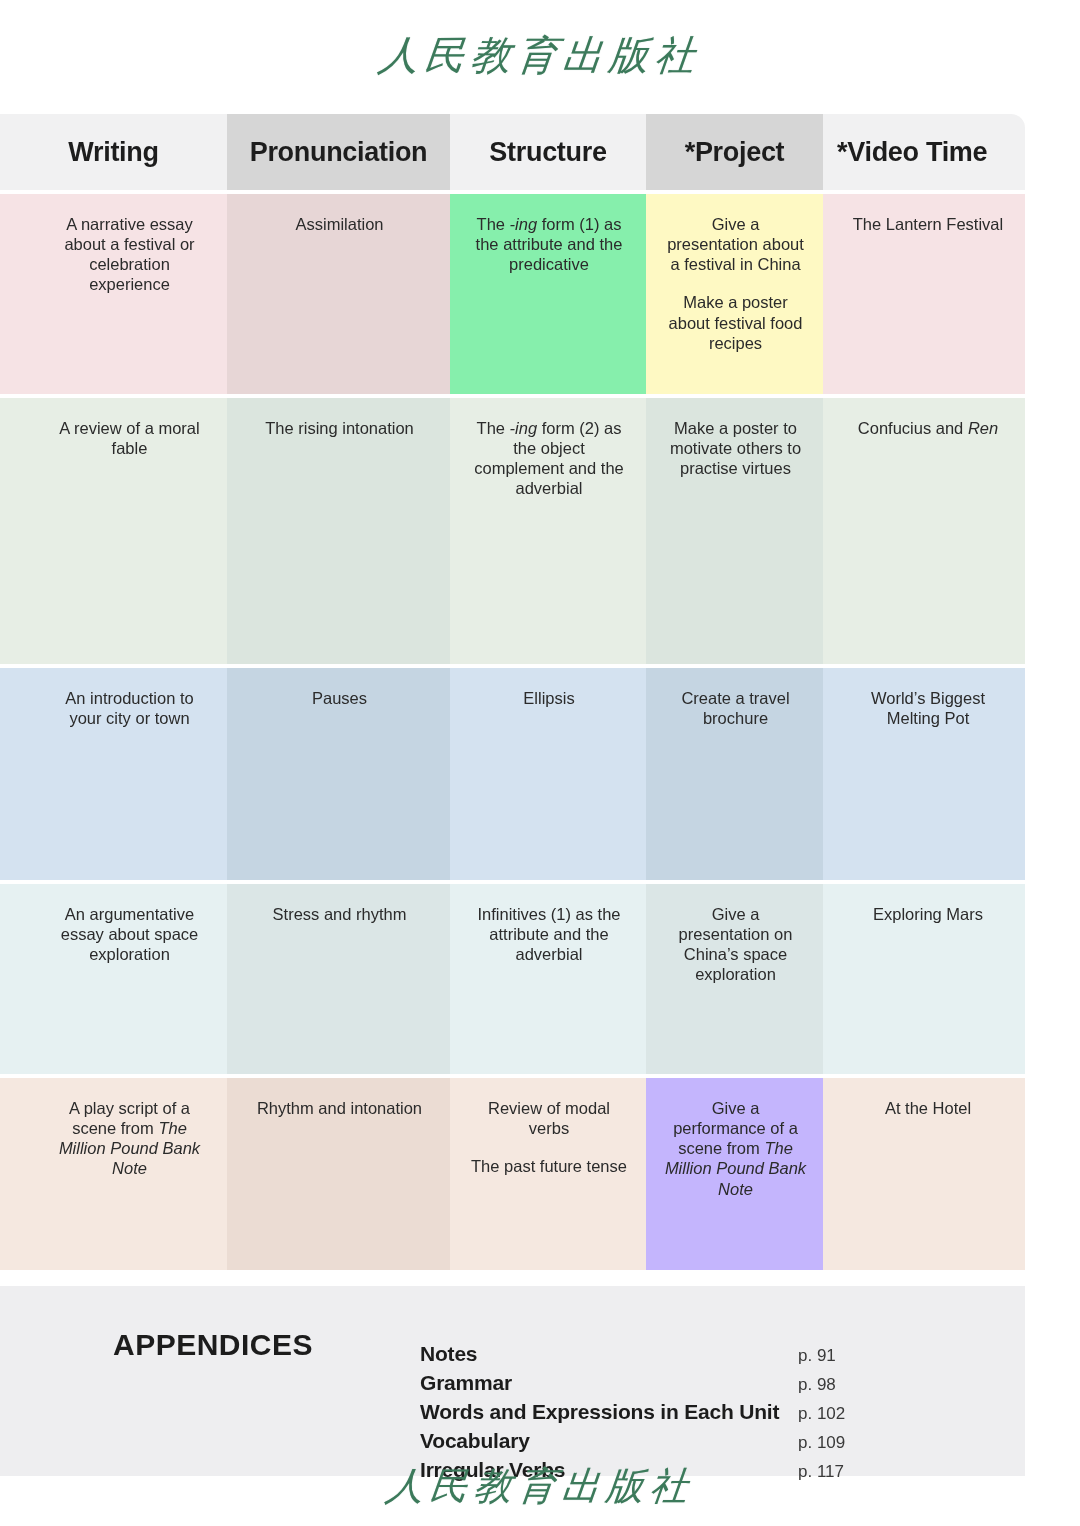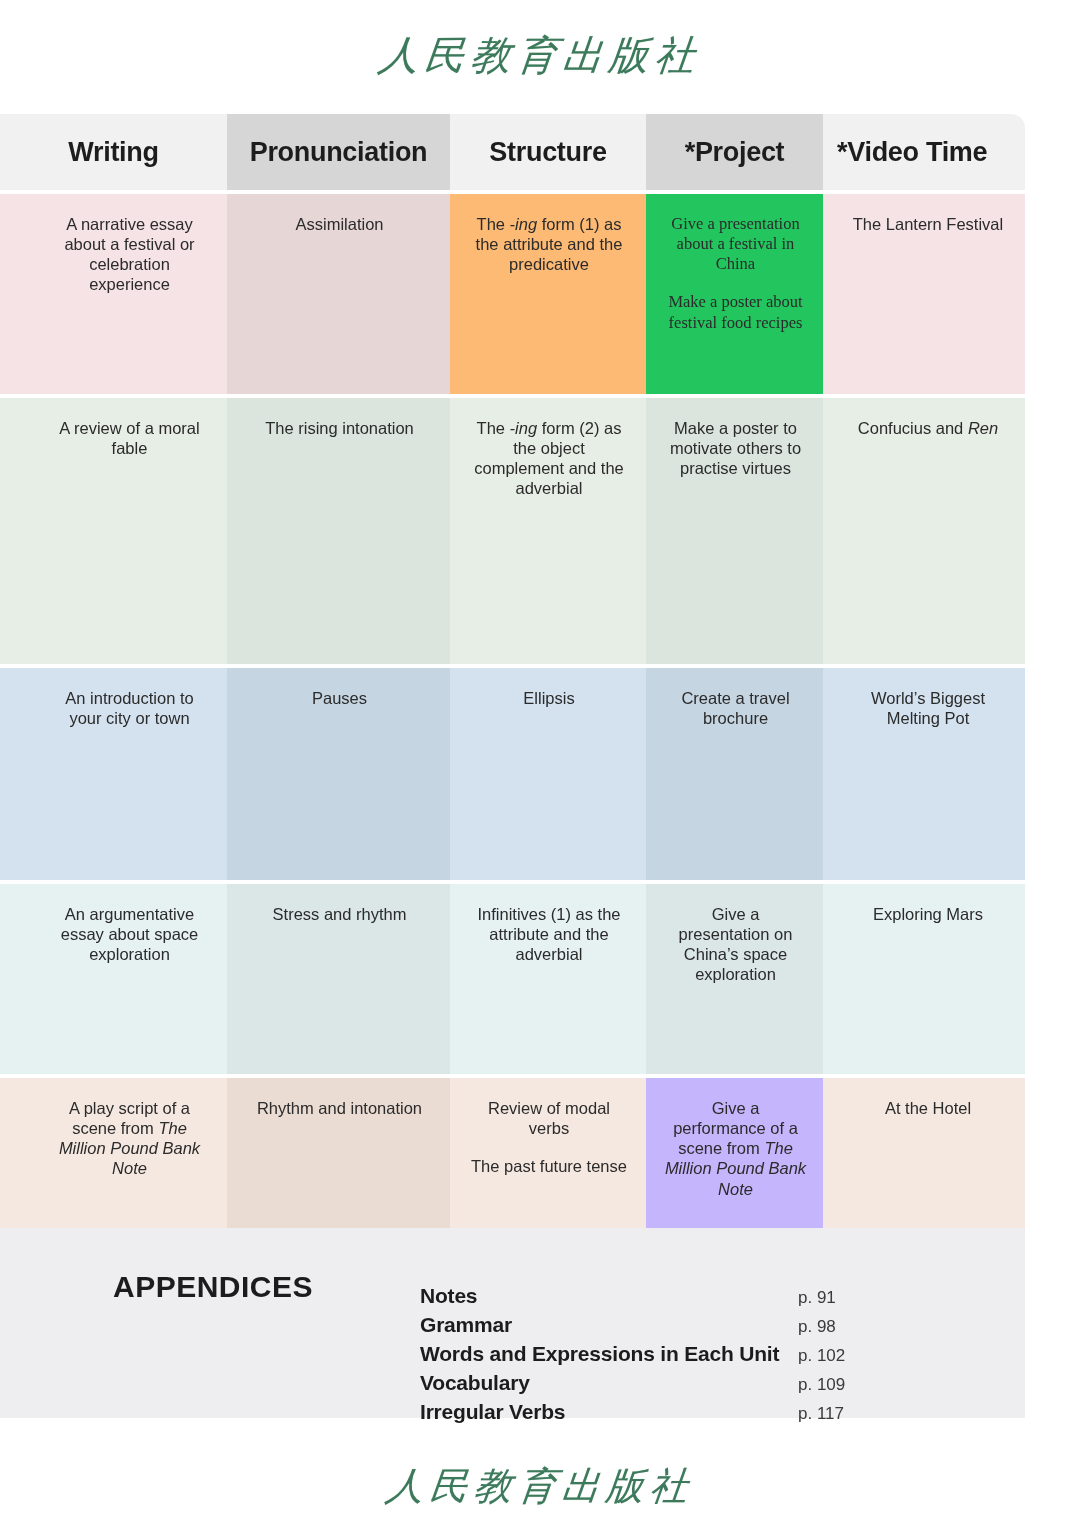--- a/index.html
+++ b/index.html
@@ -114,21 +114,21 @@
   .r0 { height: 200px; }
   .r1 { height: 266px; }
   .r2 { height: 212px; }
   .r3 { height: 190px; }
   .r4 { height: 192px; }
 
   
   .appendices {
     position: absolute;
     left: 0;
-    top: 1228px;
+    top: 1286px;
     width: 1025px;
     height: 190px;
     background: #eeeef0;
     display: flex;
     align-items: flex-start;
   }
   .appendices-title {
     width: 420px;
     padding-left: 113px;
     padding-top: 42px;
@@ -175,24 +175,24 @@
       <div class="cell c4">*Video Time</div>
     </div>
   <div id="body-rows">
       <div class="row body-row r0">
         <div class="cell c0" style="background: rgb(246, 227, 229);">
           <p class="para">A narrative essay about a festival or celebration experience</p>
         </div>
         <div class="cell c1" style="background: rgb(231, 214, 214);">
           <p class="para">Assimilation</p>
         </div>
-        <div class="cell c2" style="background: #fdba74;">
+        <div class="cell c2" style="background: #86efac;">
           <p class="para">The <i>-ing</i> form (1) as the attribute and the predicative</p>
         </div>
-        <div class="cell c3" style="background: #22c55e; font-family: Liberation Serif, serif;">
+        <div class="cell c3" style="background: #fef9c3;">
           <p class="para">Give a presentation about a festival in China</p>
           <p class="para">Make a poster about festival food recipes</p>
         </div>
         <div class="cell c4" style="background: rgb(246, 227, 229);">
           <p class="para">The Lantern Festival</p>
         </div>
       </div>
       <div class="row body-row r1">
         <div class="cell c0" style="background: rgb(231, 238, 229);">
           <p class="para">A review of a moral fable</p>

